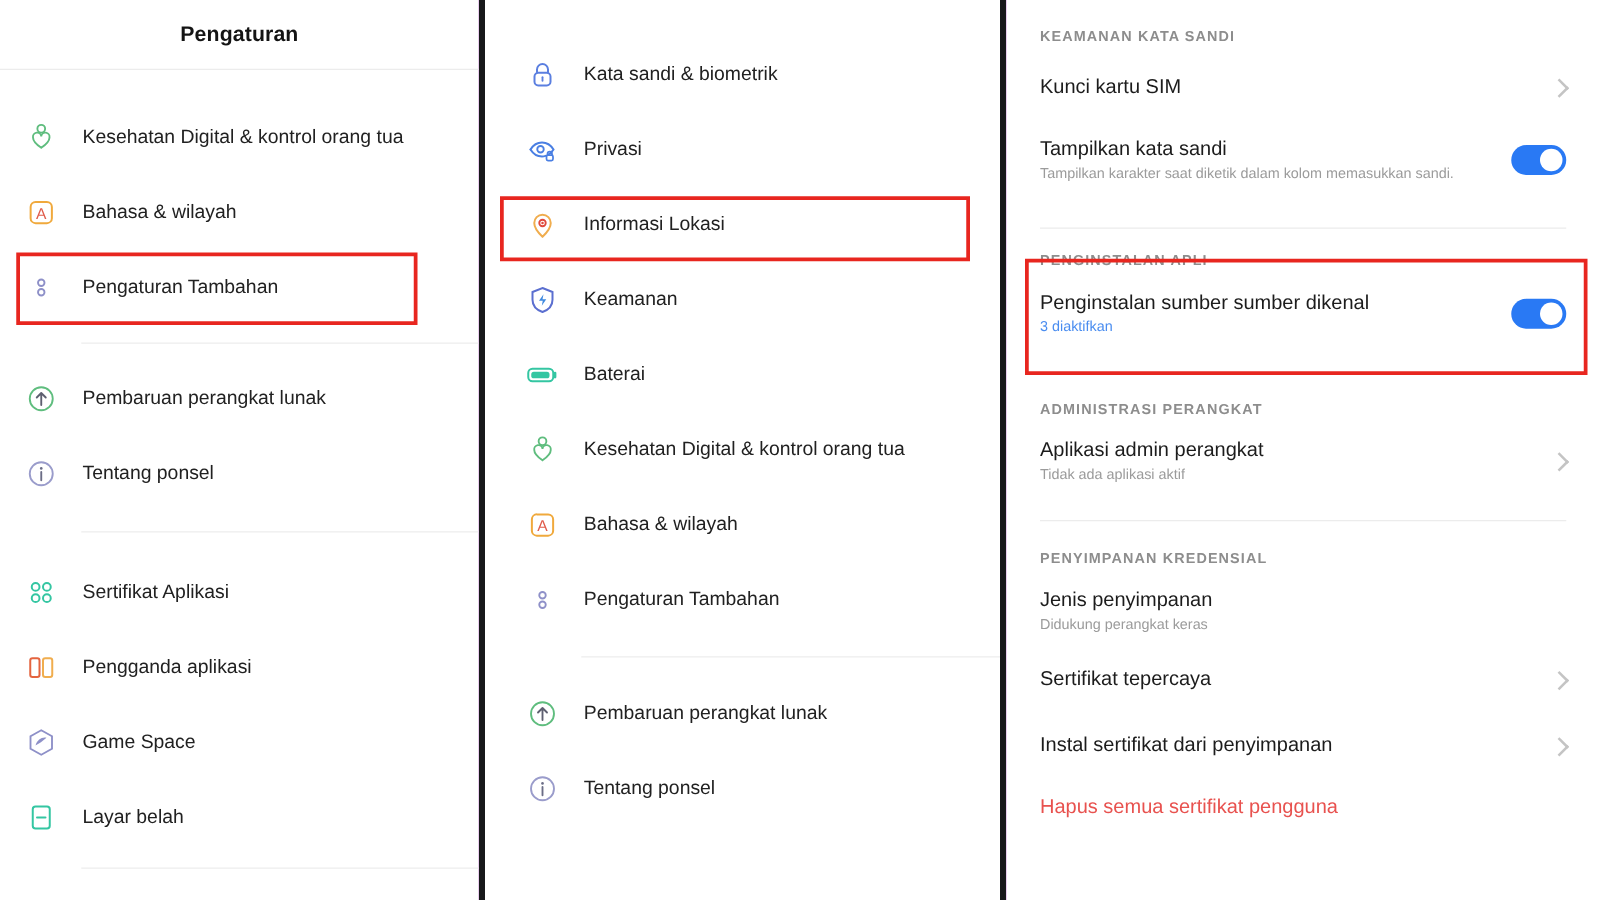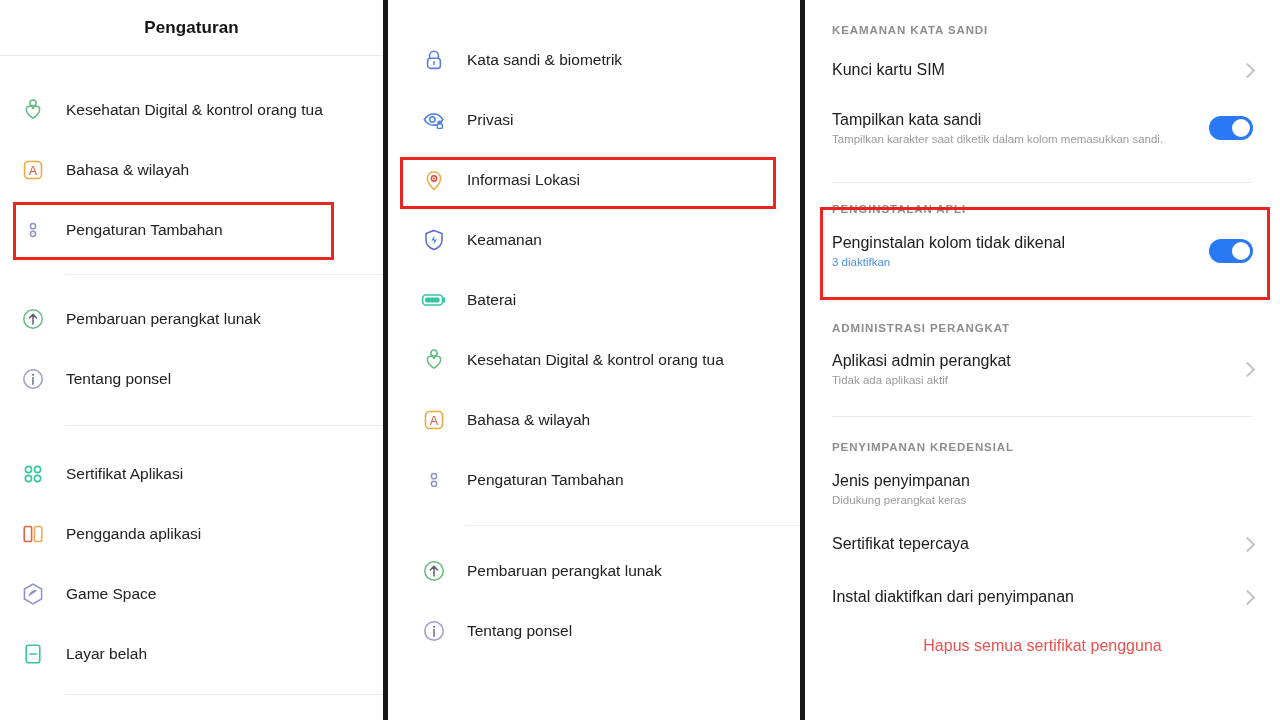--- a/index.html
+++ b/index.html
@@ -86,21 +86,21 @@
   }
   .p3row {
     position: relative;
     padding: 0 27px 0 27px;
     display: flex; align-items: center; gap: 48px;
   }
   .p3row .texts { flex: 1 1 auto; min-width: 0; }
   .p3row .ttl { font-size: 16px; color: #1c1c1c; white-space: nowrap; }
   .p3row .sub { font-size: 11.5px; color: #9b9b9b; margin-top: 4px; white-space: nowrap; }
   .p3row .sub.link { color: #4a8df0; }
-  .p3row .ttl.danger { color: #e8524f; text-align: center; }
+  .p3row .ttl.danger { color: #e8524f; }
   .chev {
     width: 11px; height: 11px;
     border-right: 2px solid #c4c4c4;
     border-top: 2px solid #c4c4c4;
     transform: rotate(45deg);
     flex: 0 0 auto;
     margin-left: 10px;
   }
   .p3rule { height: 1px; background: #ececec; margin: 0 27px; }
 
@@ -387,21 +387,21 @@
       </div>
     </div>
 
     <div class="p3rule" style="margin-top:22px"></div>
 
     <div>
       <div class="sect-head" style="padding-top:20px">PENGINSTALAN APLI</div>
 
       <div class="p3row" style="height:60px;margin-top:6px">
         <div class="texts">
-          <div class="ttl">Penginstalan kolom tidak dikenal</div>
+          <div class="ttl">Penginstalan sumber sumber dikenal</div>
           <div class="sub link">3 diaktifkan</div>
         </div>
         <span class="toggle">
             <span class="knob"></span>
           </span>
       </div>
     </div>
 
     <div class="p3rule" style="margin-top:18px"></div>
 
@@ -431,21 +431,21 @@
 
       <div class="p3row" style="height:54px">
         <div class="texts">
           <div class="ttl">Sertifikat tepercaya</div>
         </div>
         <span class="chev"></span>
       </div>
 
       <div class="p3row" style="height:52px">
         <div class="texts">
-          <div class="ttl">Instal diaktifkan dari penyimpanan</div>
+          <div class="ttl">Instal sertifikat dari penyimpanan</div>
         </div>
         <span class="chev"></span>
       </div>
 
       <div class="p3row" style="height:46px">
         <div class="texts">
           <div class="ttl danger">Hapus semua sertifikat pengguna</div>
         </div>
       </div>
     </div>

